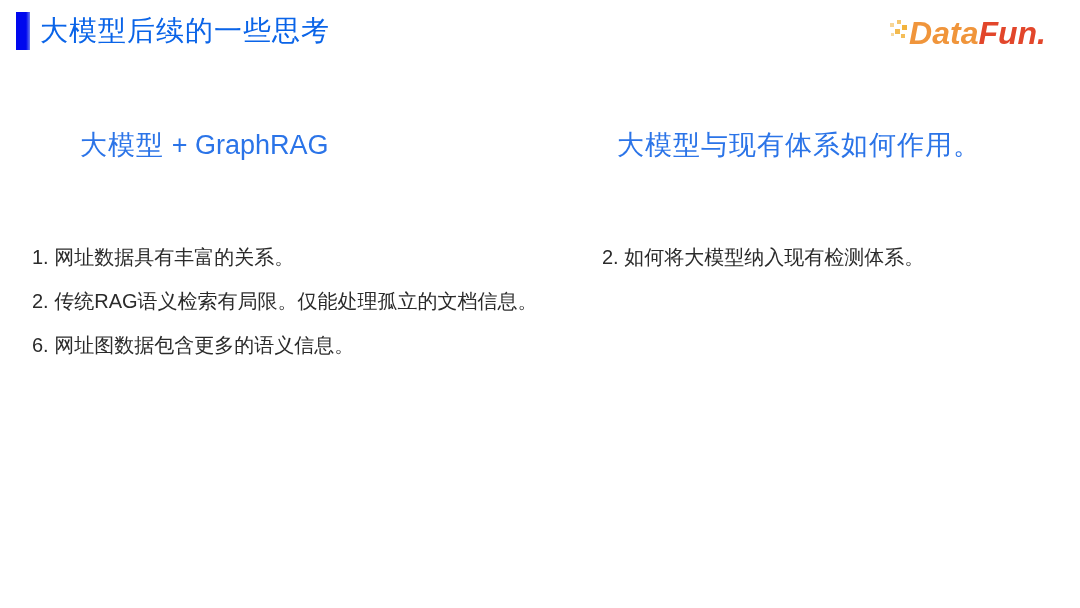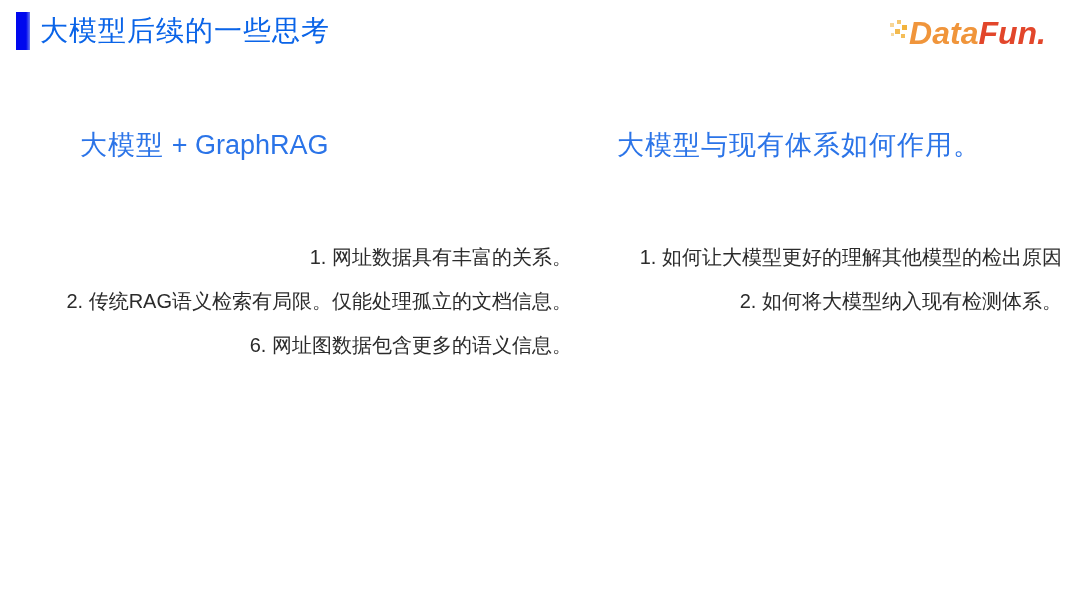--- a/index.html
+++ b/index.html
@@ -15,21 +15,20 @@
   }
   * { margin: 0; padding: 0; box-sizing: border-box; }
   html, body { background: #ffffff; }
   .slide {
     position: relative;
     width: 1080px;
     height: 452px;
     background: var(--page-bg);
     overflow: hidden;
     font-family: "Liberation Sans", sans-serif;
-    text-align: right;
   }
 
   
   .accent-bar {
     position: absolute;
     left: 16px;
     top: 12px;
     width: 14px;
     height: 38px;
     background: linear-gradient(90deg, var(--accent-bar) 0%, var(--accent-bar) 72%, var(--accent-bar-edge) 100%);
@@ -150,17 +149,16 @@
     <span class="cn">大模型 </span><span class="en">+ GraphRAG</span>
   </div>
 
   <ul class="point-list point-list-left">
     <li>1. 网址数据具有丰富的关系。</li>
     <li>2. 传统RAG语义检索有局限。仅能处理孤立的文档信息。</li>
     <li>6. 网址图数据包含更多的语义信息。</li>
   </ul>
 
   <ul class="point-list point-list-right">
-    <li>1. 如何让大模型更好的理解其他模型的检出原因</li>
     <li>2. 如何将大模型纳入现有检测体系。</li>
   </ul>
 
 </div>
 
 </body></html>

